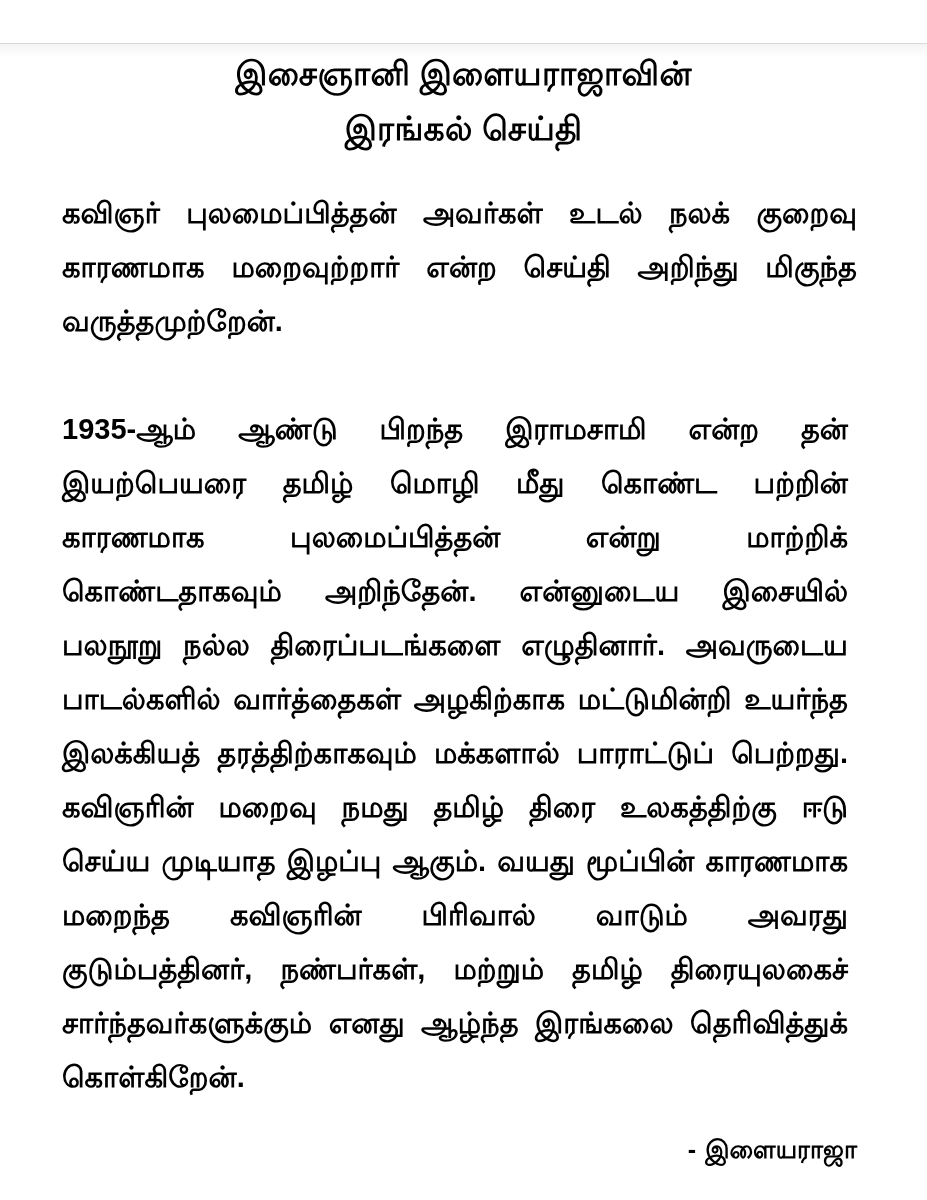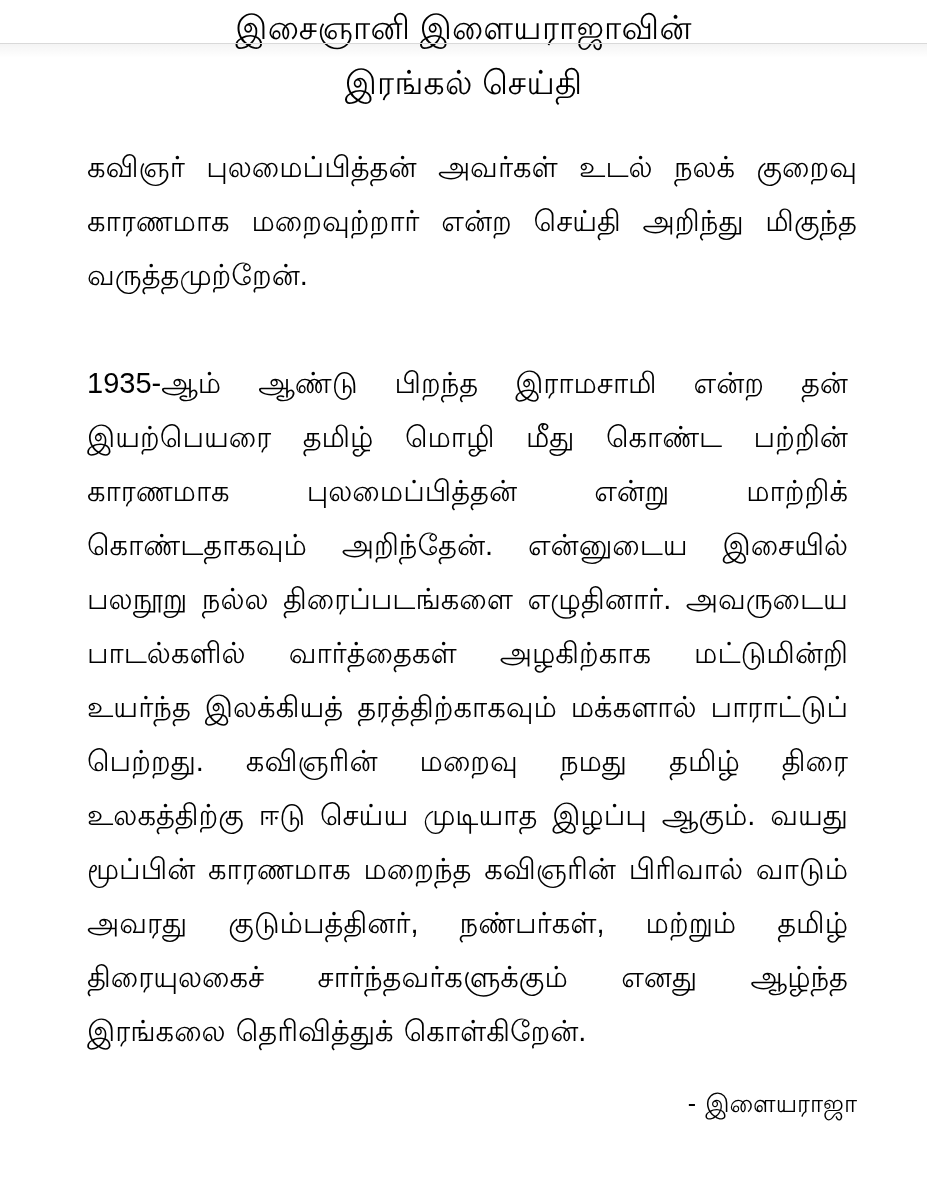--- a/index.html
+++ b/index.html
@@ -32,32 +32,34 @@
   }
   .top-edge-shadow {
     position: absolute;
     top: 44px;
     left: 0;
     right: 0;
     height: 14px;
     background: linear-gradient(to bottom, rgba(0,0,0,0.045), rgba(0,0,0,0));
   }
   .title-block {
+    padding-top: 46px;
     text-align: center;
-    font-weight: 400;
+    font-weight: 700;
     font-size: 33px;
     line-height: 55px;
     letter-spacing: 0.3px;
   }
   .content {
-    padding: 0 70px 0 87px;
+    padding: 0 70px 0 62px;
     font-size: 29px;
     line-height: 54px;
     text-align: justify;
     word-spacing: 2px;
+    font-weight: bold;
   }
   .para-1 {
     margin: 30px 0 0 0;
   }
   .para-2 {
     margin: 54px 9px 0 0;
   }
   .signature {
     margin-top: 18px;
     text-align: right;

